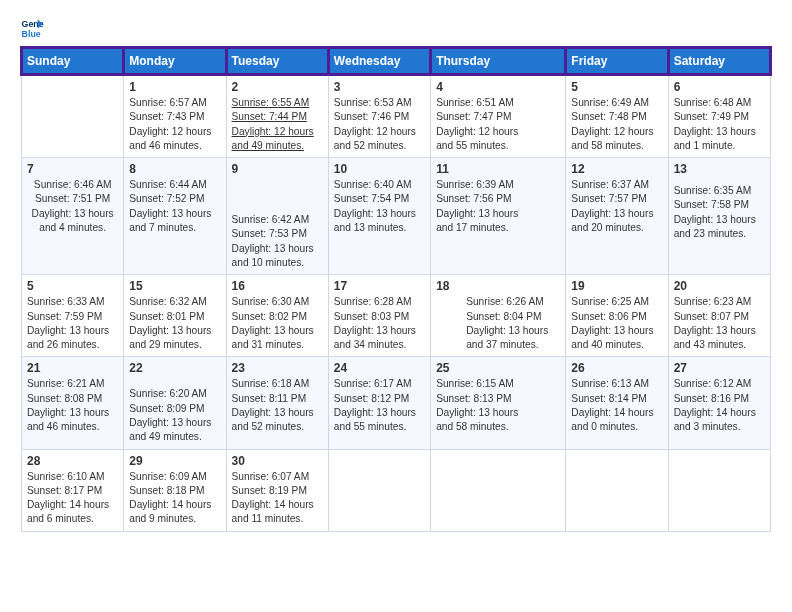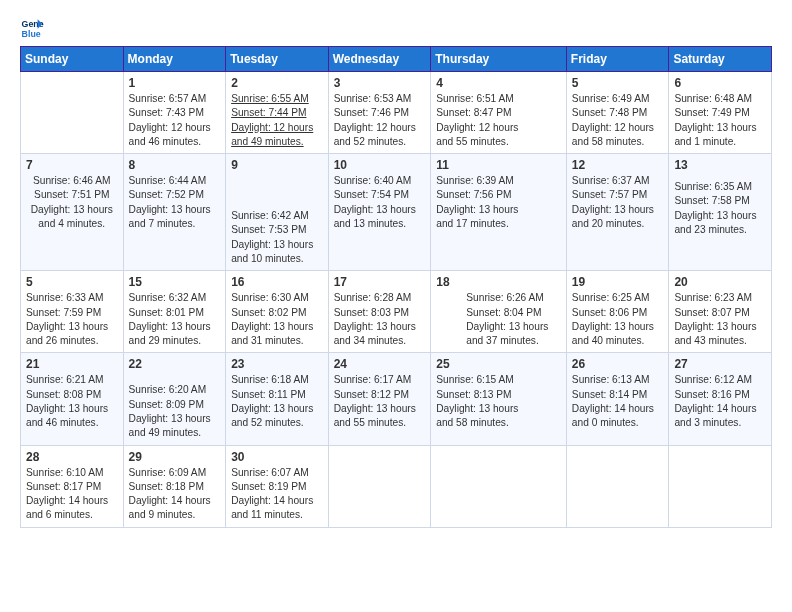--- a/index.html
+++ b/index.html
@@ -46,21 +46,21 @@
       border-collapse: collapse;
       margin-top: 6px;
     }
     thead tr th {
       background-color: #2176d2;
       color: #fff;
       font-size: 12px;
       font-weight: bold;
       padding: 5px 4px;
       text-align: left;
-      border: 1px solid #4c1d95;
+      border: 3px solid #4c1d95;
     }
     tbody tr {
       vertical-align: top;
     }
     tbody tr td {
       border: 1px solid #d0d8e8;
       padding: 4px 5px;
       font-size: 10.5px;
       color: #333;
       background: #fff;
@@ -134,21 +134,21 @@
           <td>
             <span class="day-num">3</span>
             <div class="cell-content" style="white-space: pre-line;">Sunrise: 6:53 AM
 Sunset: 7:46 PM
 Daylight: 12 hours
 and 52 minutes.</div>
           </td>
           <td>
             <span class="day-num">4</span>
             <div class="cell-content" style="white-space: pre-line;">Sunrise: 6:51 AM
-Sunset: 8:47 PM
+Sunset: 7:47 PM
 Daylight: 12 hours
 and 55 minutes.</div>
           </td>
           <td>
             <span class="day-num">5</span>
             <div class="cell-content" style="white-space: pre-line;">Sunrise: 6:49 AM
 Sunset: 7:48 PM
 Daylight: 12 hours
 and 58 minutes.</div>
           </td>

